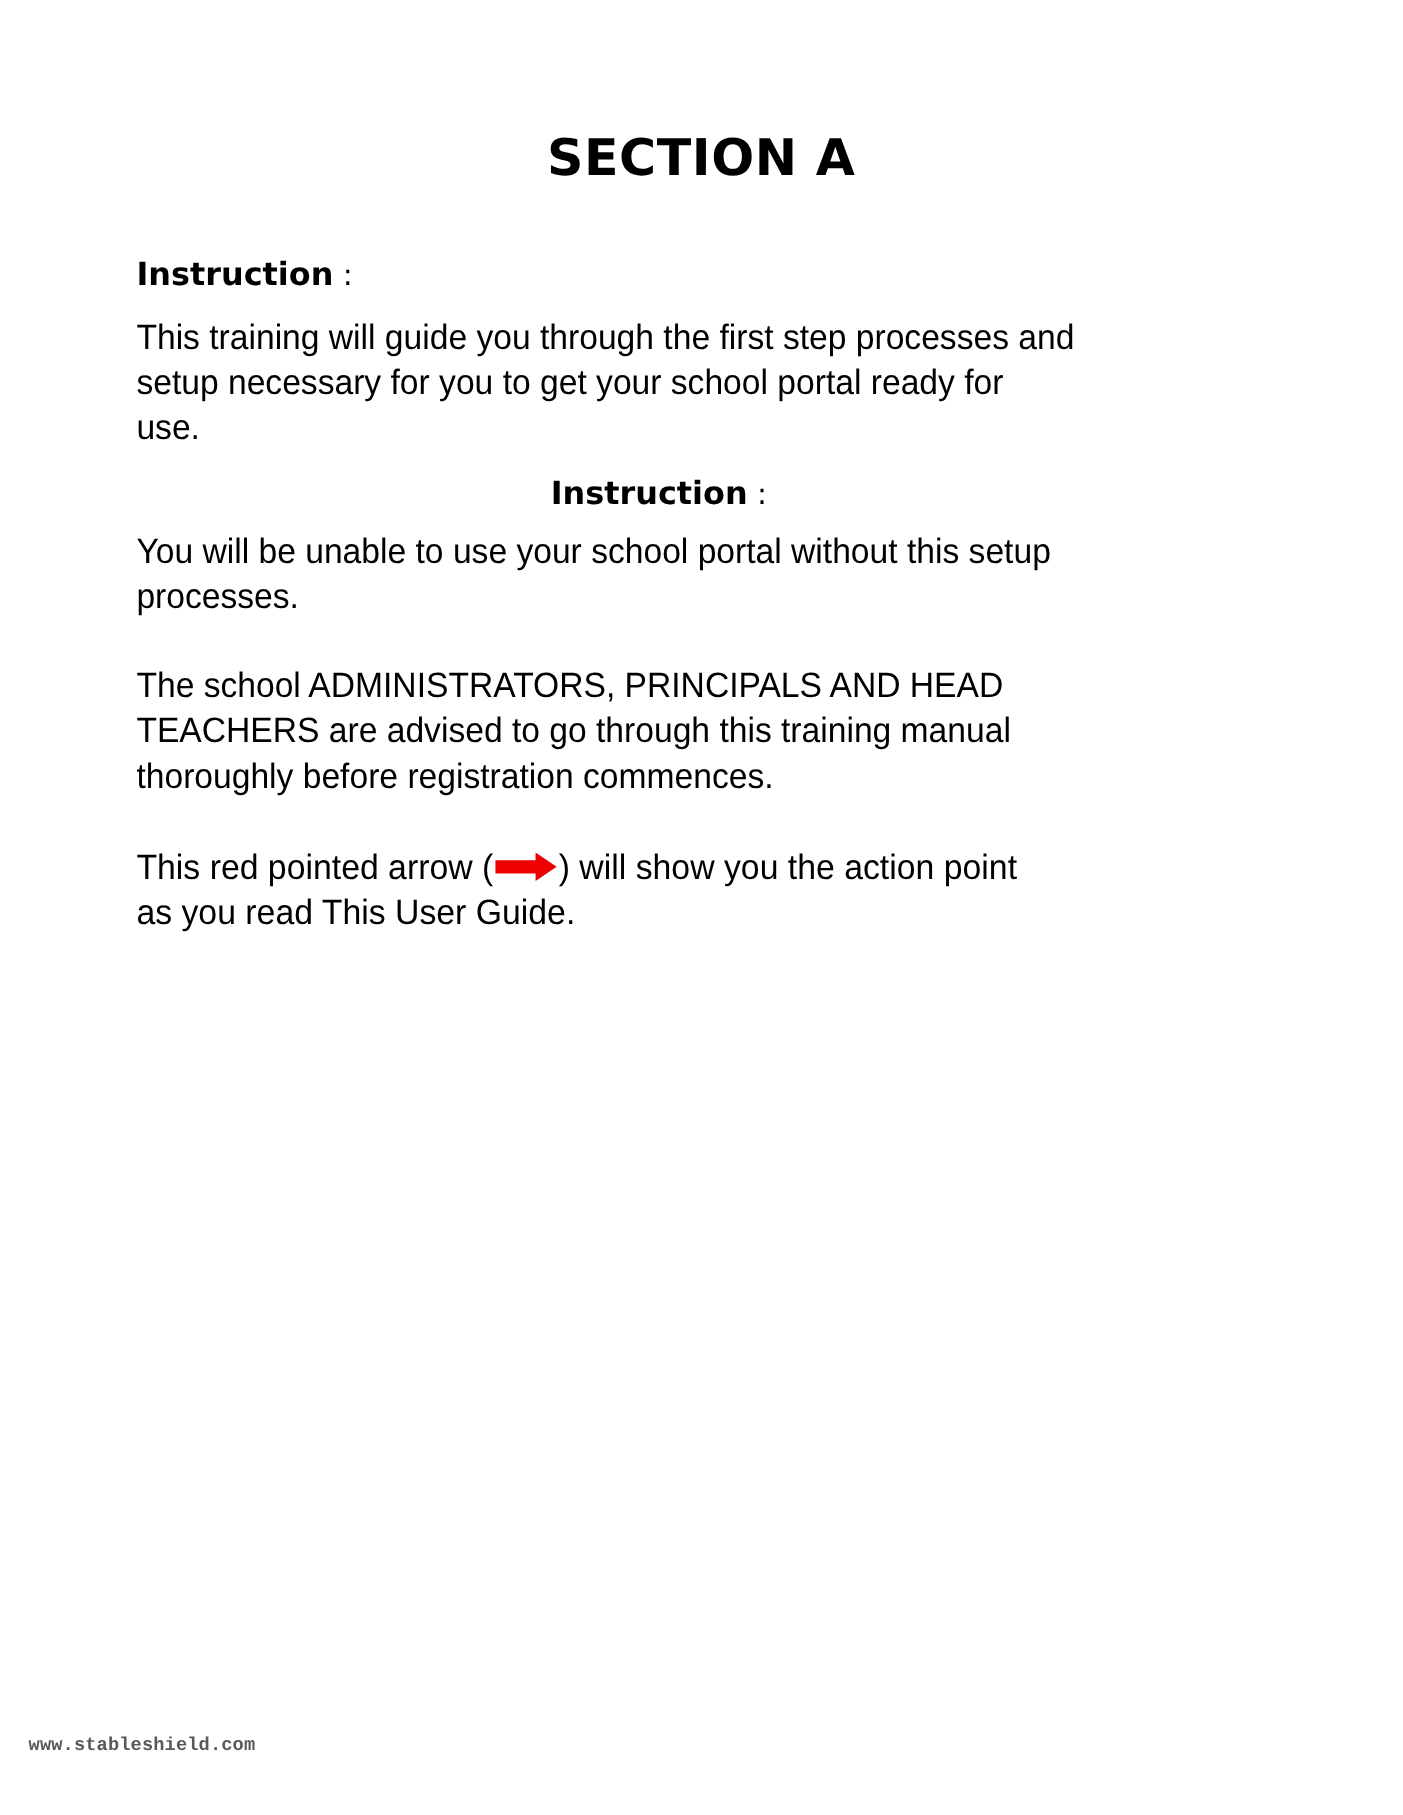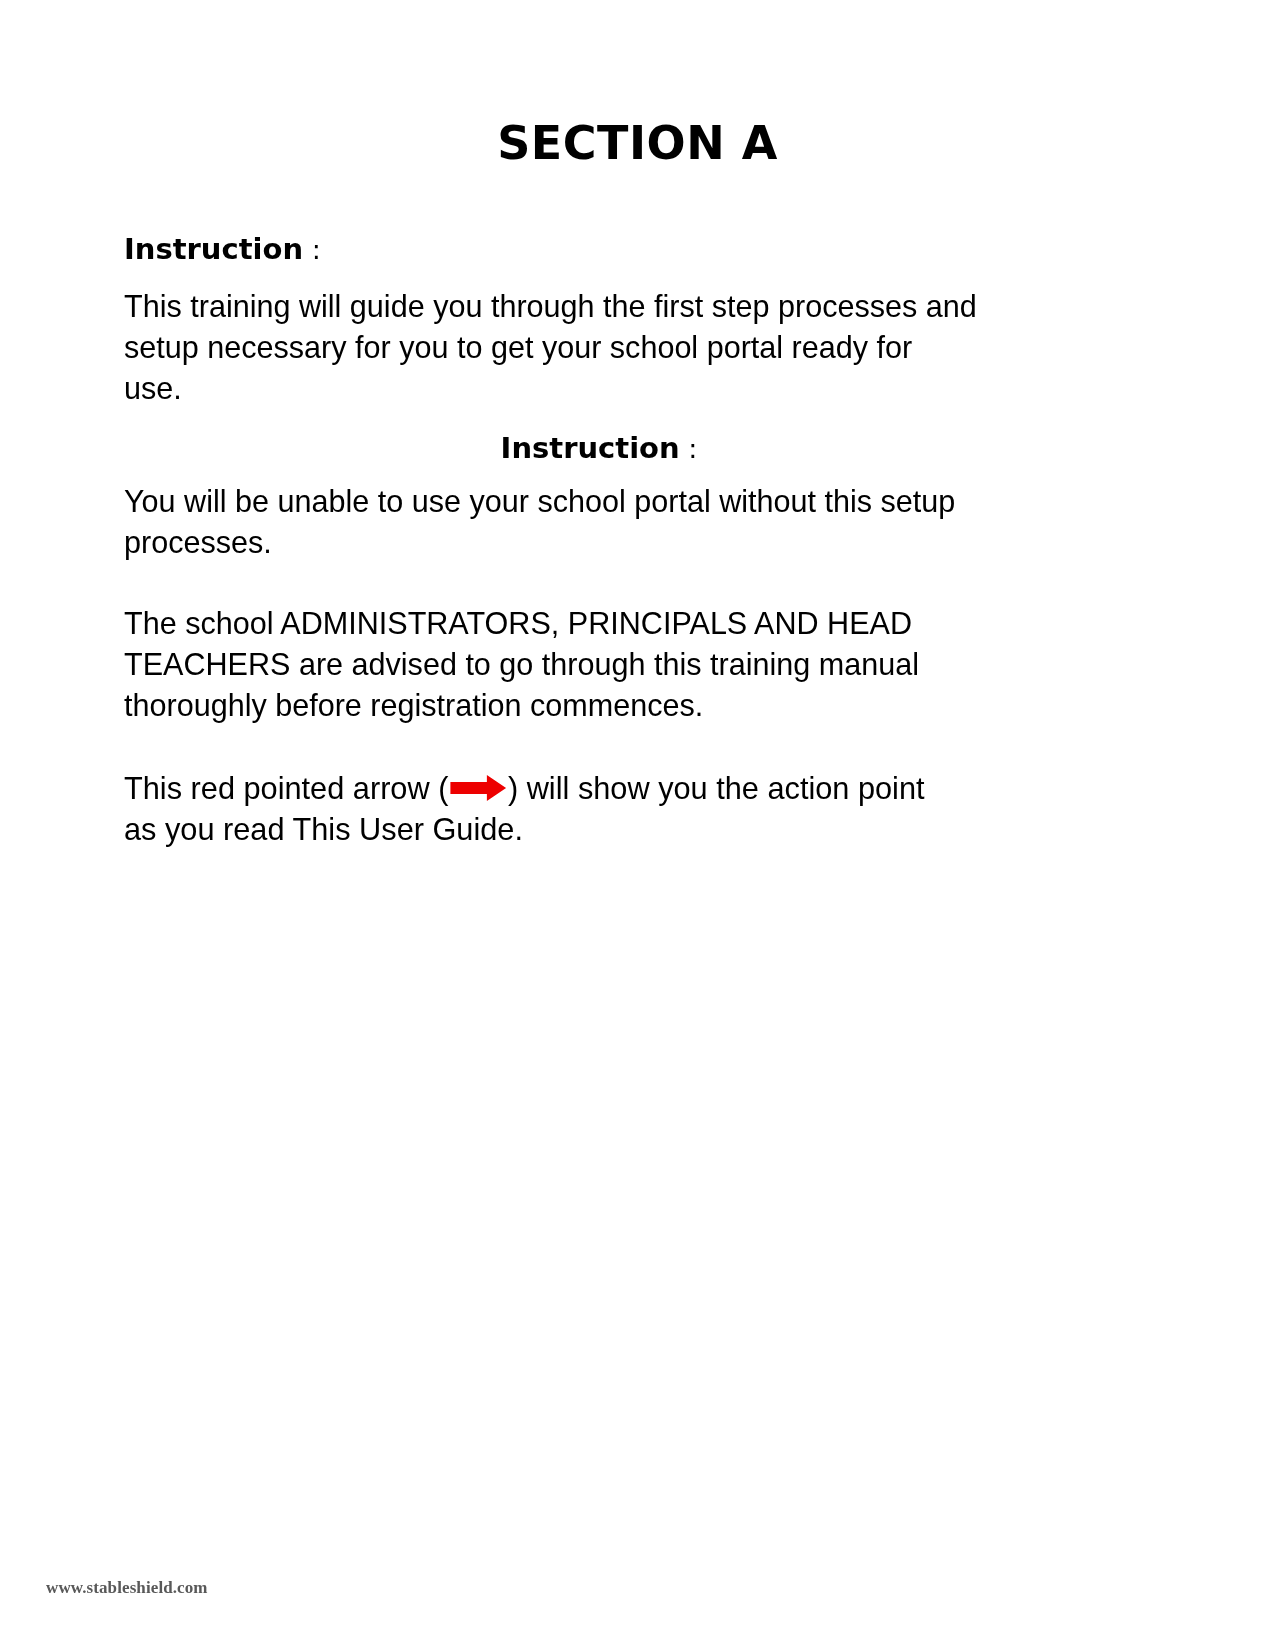--- a/index.html
+++ b/index.html
@@ -99,23 +99,23 @@
     vertical-align: -4px;
     line-height: 0;
   }
   .arrow-wrap svg {
     display: block;
   }
 
   
   .footer-url {
     position: absolute;
-    left: 46px;
+    left: 26px;
     top: 1578px;
-    font-family: Liberation Serif, serif;
+    font-family: Liberation Mono, monospace;
     font-weight: 700;
     font-size: 17px;
     letter-spacing: 0.1px;
     color: #595959;
     white-space: nowrap;
   }
 </style>
 </head>
 <body>
 

